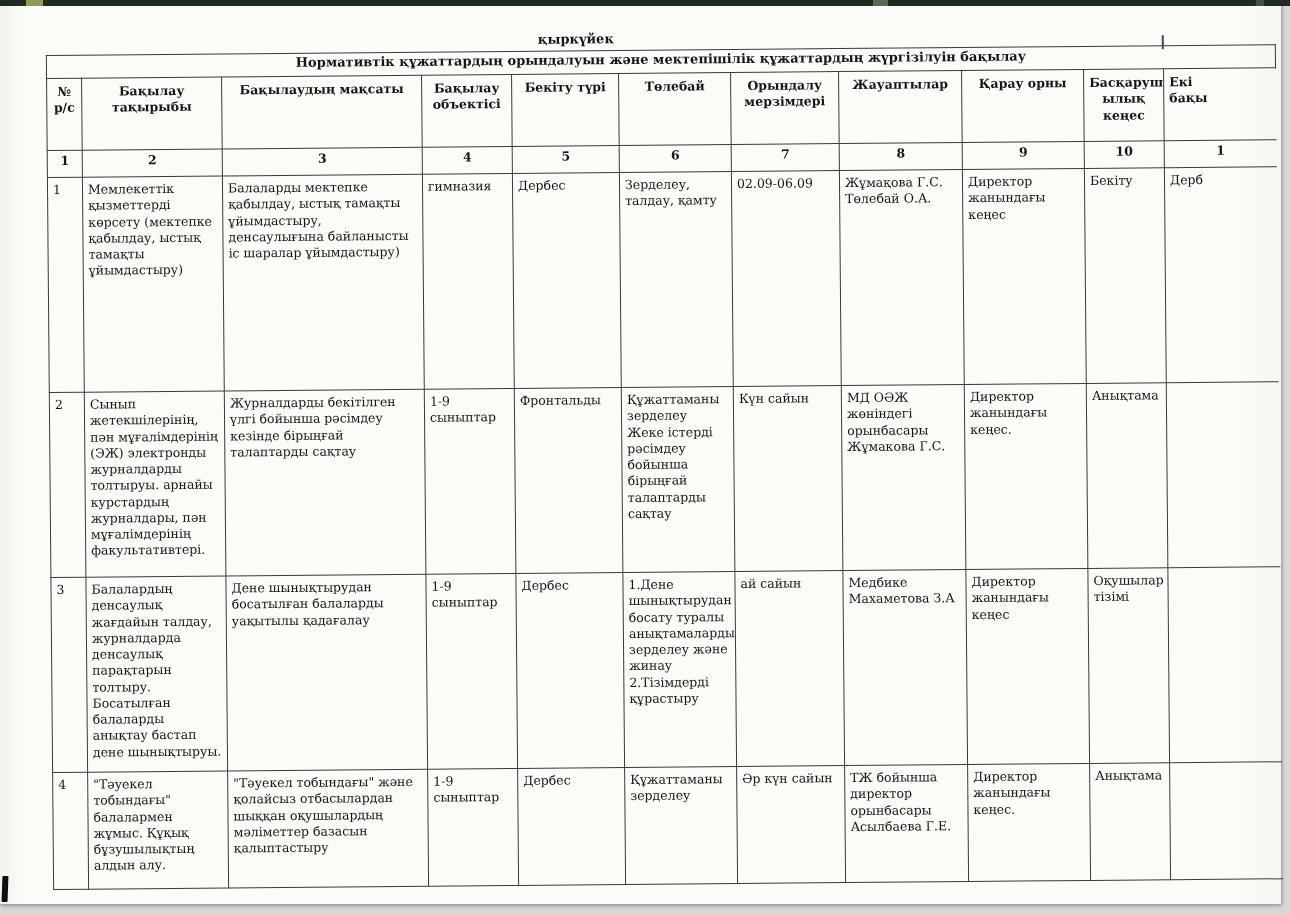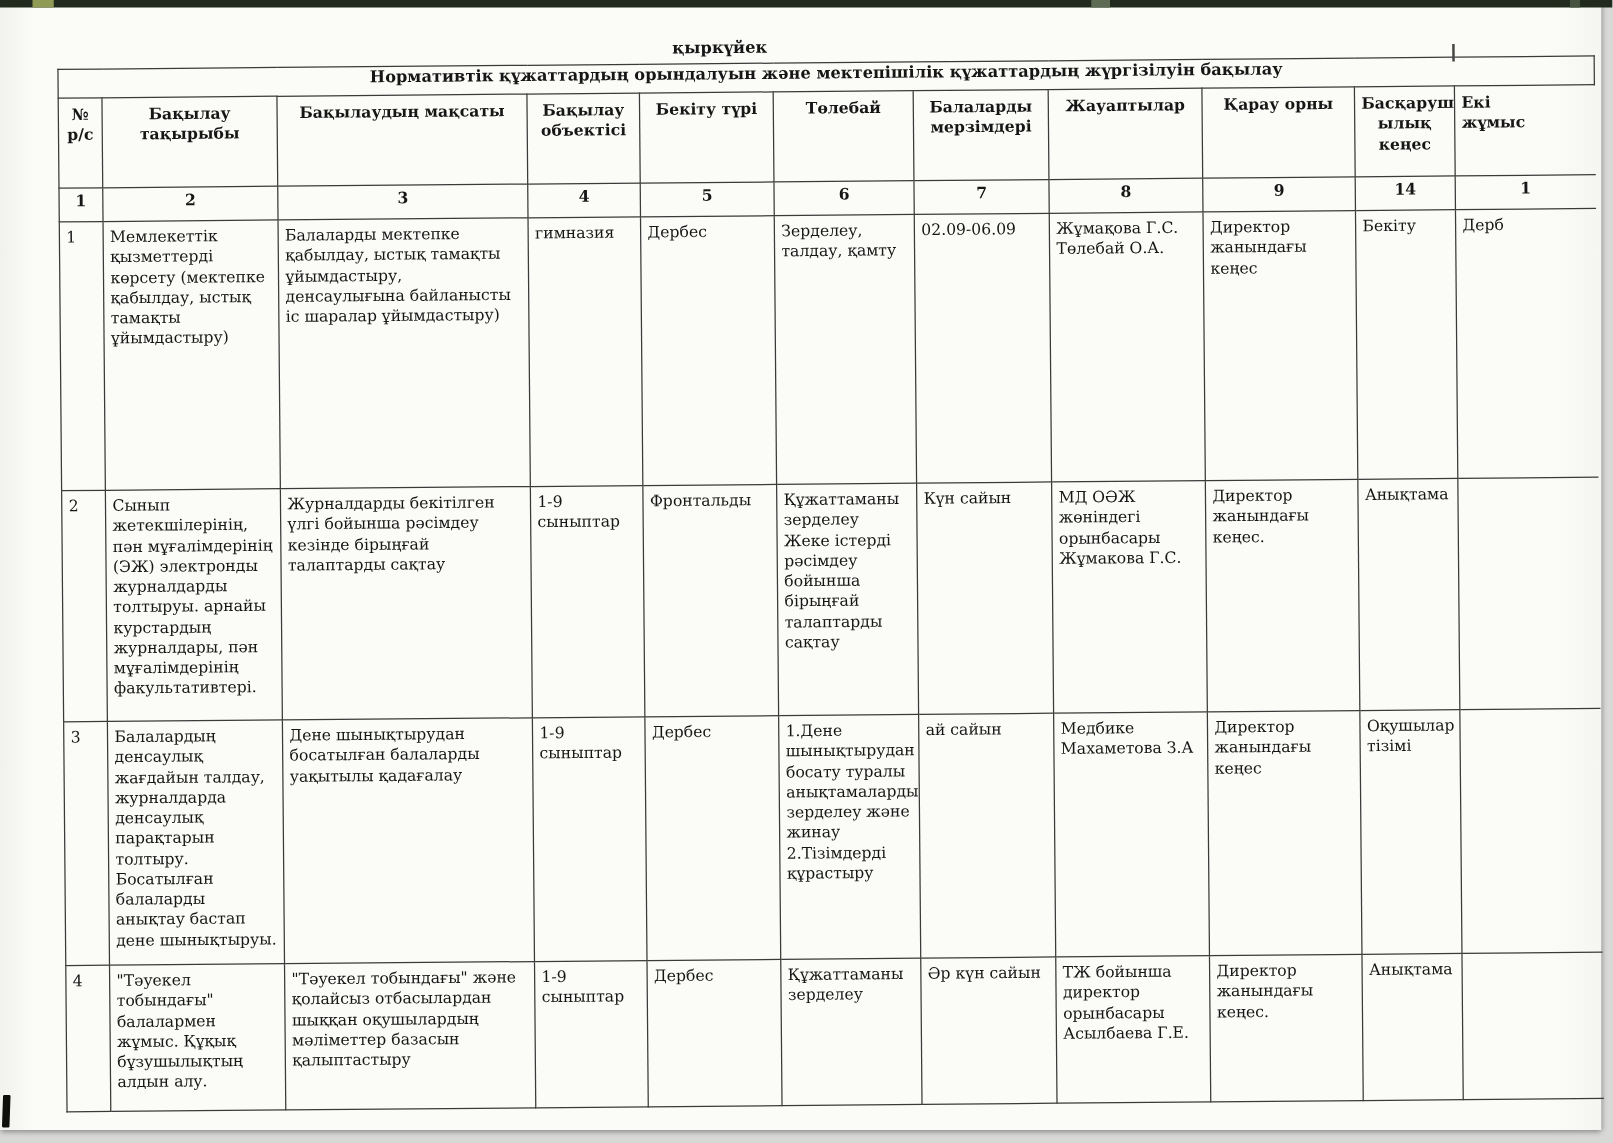--- a/index.html
+++ b/index.html
@@ -90,41 +90,41 @@
       <tr class="head-row">
         <th>№
 р/с</th>
         <th>Бақылау
 тақырыбы</th>
         <th>Бақылаудың мақсаты</th>
         <th>Бақылау
 объектісі</th>
         <th>Бекіту түрі</th>
         <th>Төлебай</th>
-        <th>Балаларды
+        <th>Орындалу
 мерзімдері</th>
         <th>Жауаптылар</th>
         <th>Қарау орны</th>
         <th>Басқаруш
 ылық
 кеңес</th>
         <th class="cut left">Екі
-жұмыс</th>
+бақы</th>
       </tr>
       <tr class="num-row">
         <td>1</td>
         <td>2</td>
         <td>3</td>
         <td>4</td>
         <td>5</td>
         <td>6</td>
         <td>7</td>
         <td>8</td>
         <td>9</td>
-        <td>14</td>
+        <td>10</td>
         <td class="cut">1</td>
       </tr>
     </thead>
     <tbody>
       <tr class="r1">
         <td class="c-num">1</td>
         <td>Мемлекеттік қызметтерді көрсету (мектепке қабылдау, ыстық тамақты ұйымдастыру)</td>
         <td>Балаларды мектепке қабылдау, ыстық тамақты ұйымдастыру, денсаулығына байланысты іс шаралар ұйымдастыру)</td>
         <td class="pad-obj">гимназия</td>
         <td>Дербес</td>

